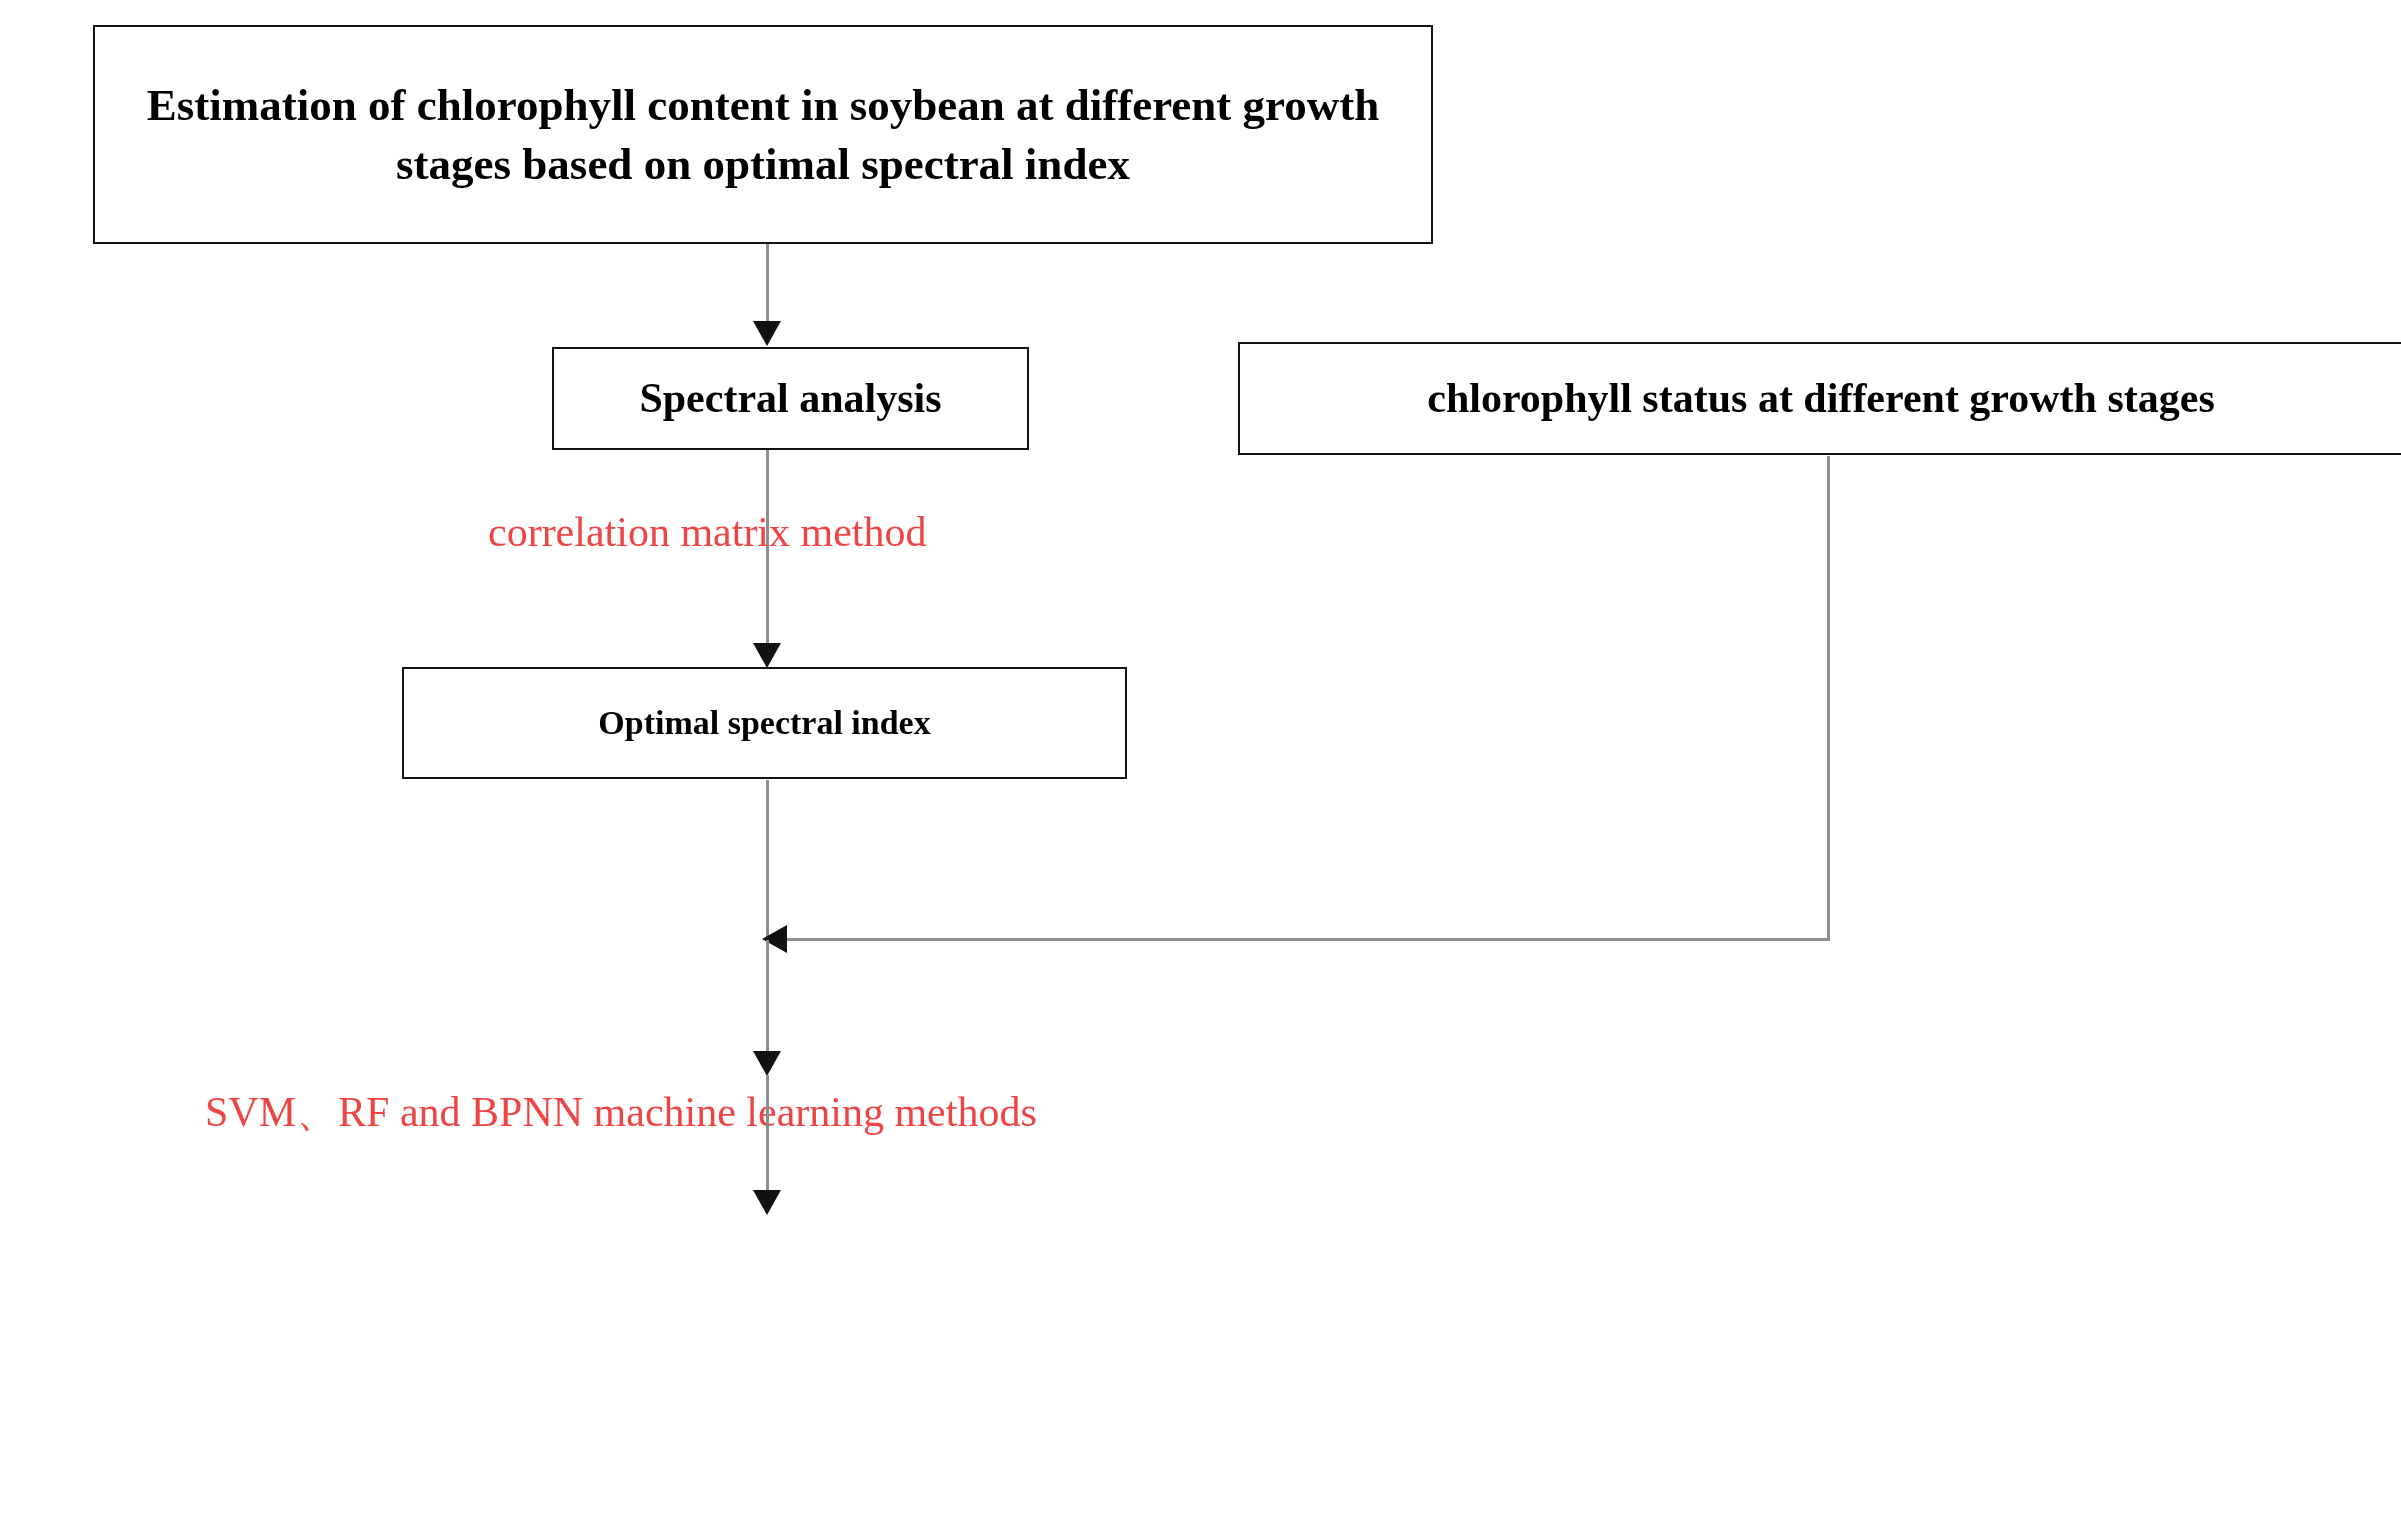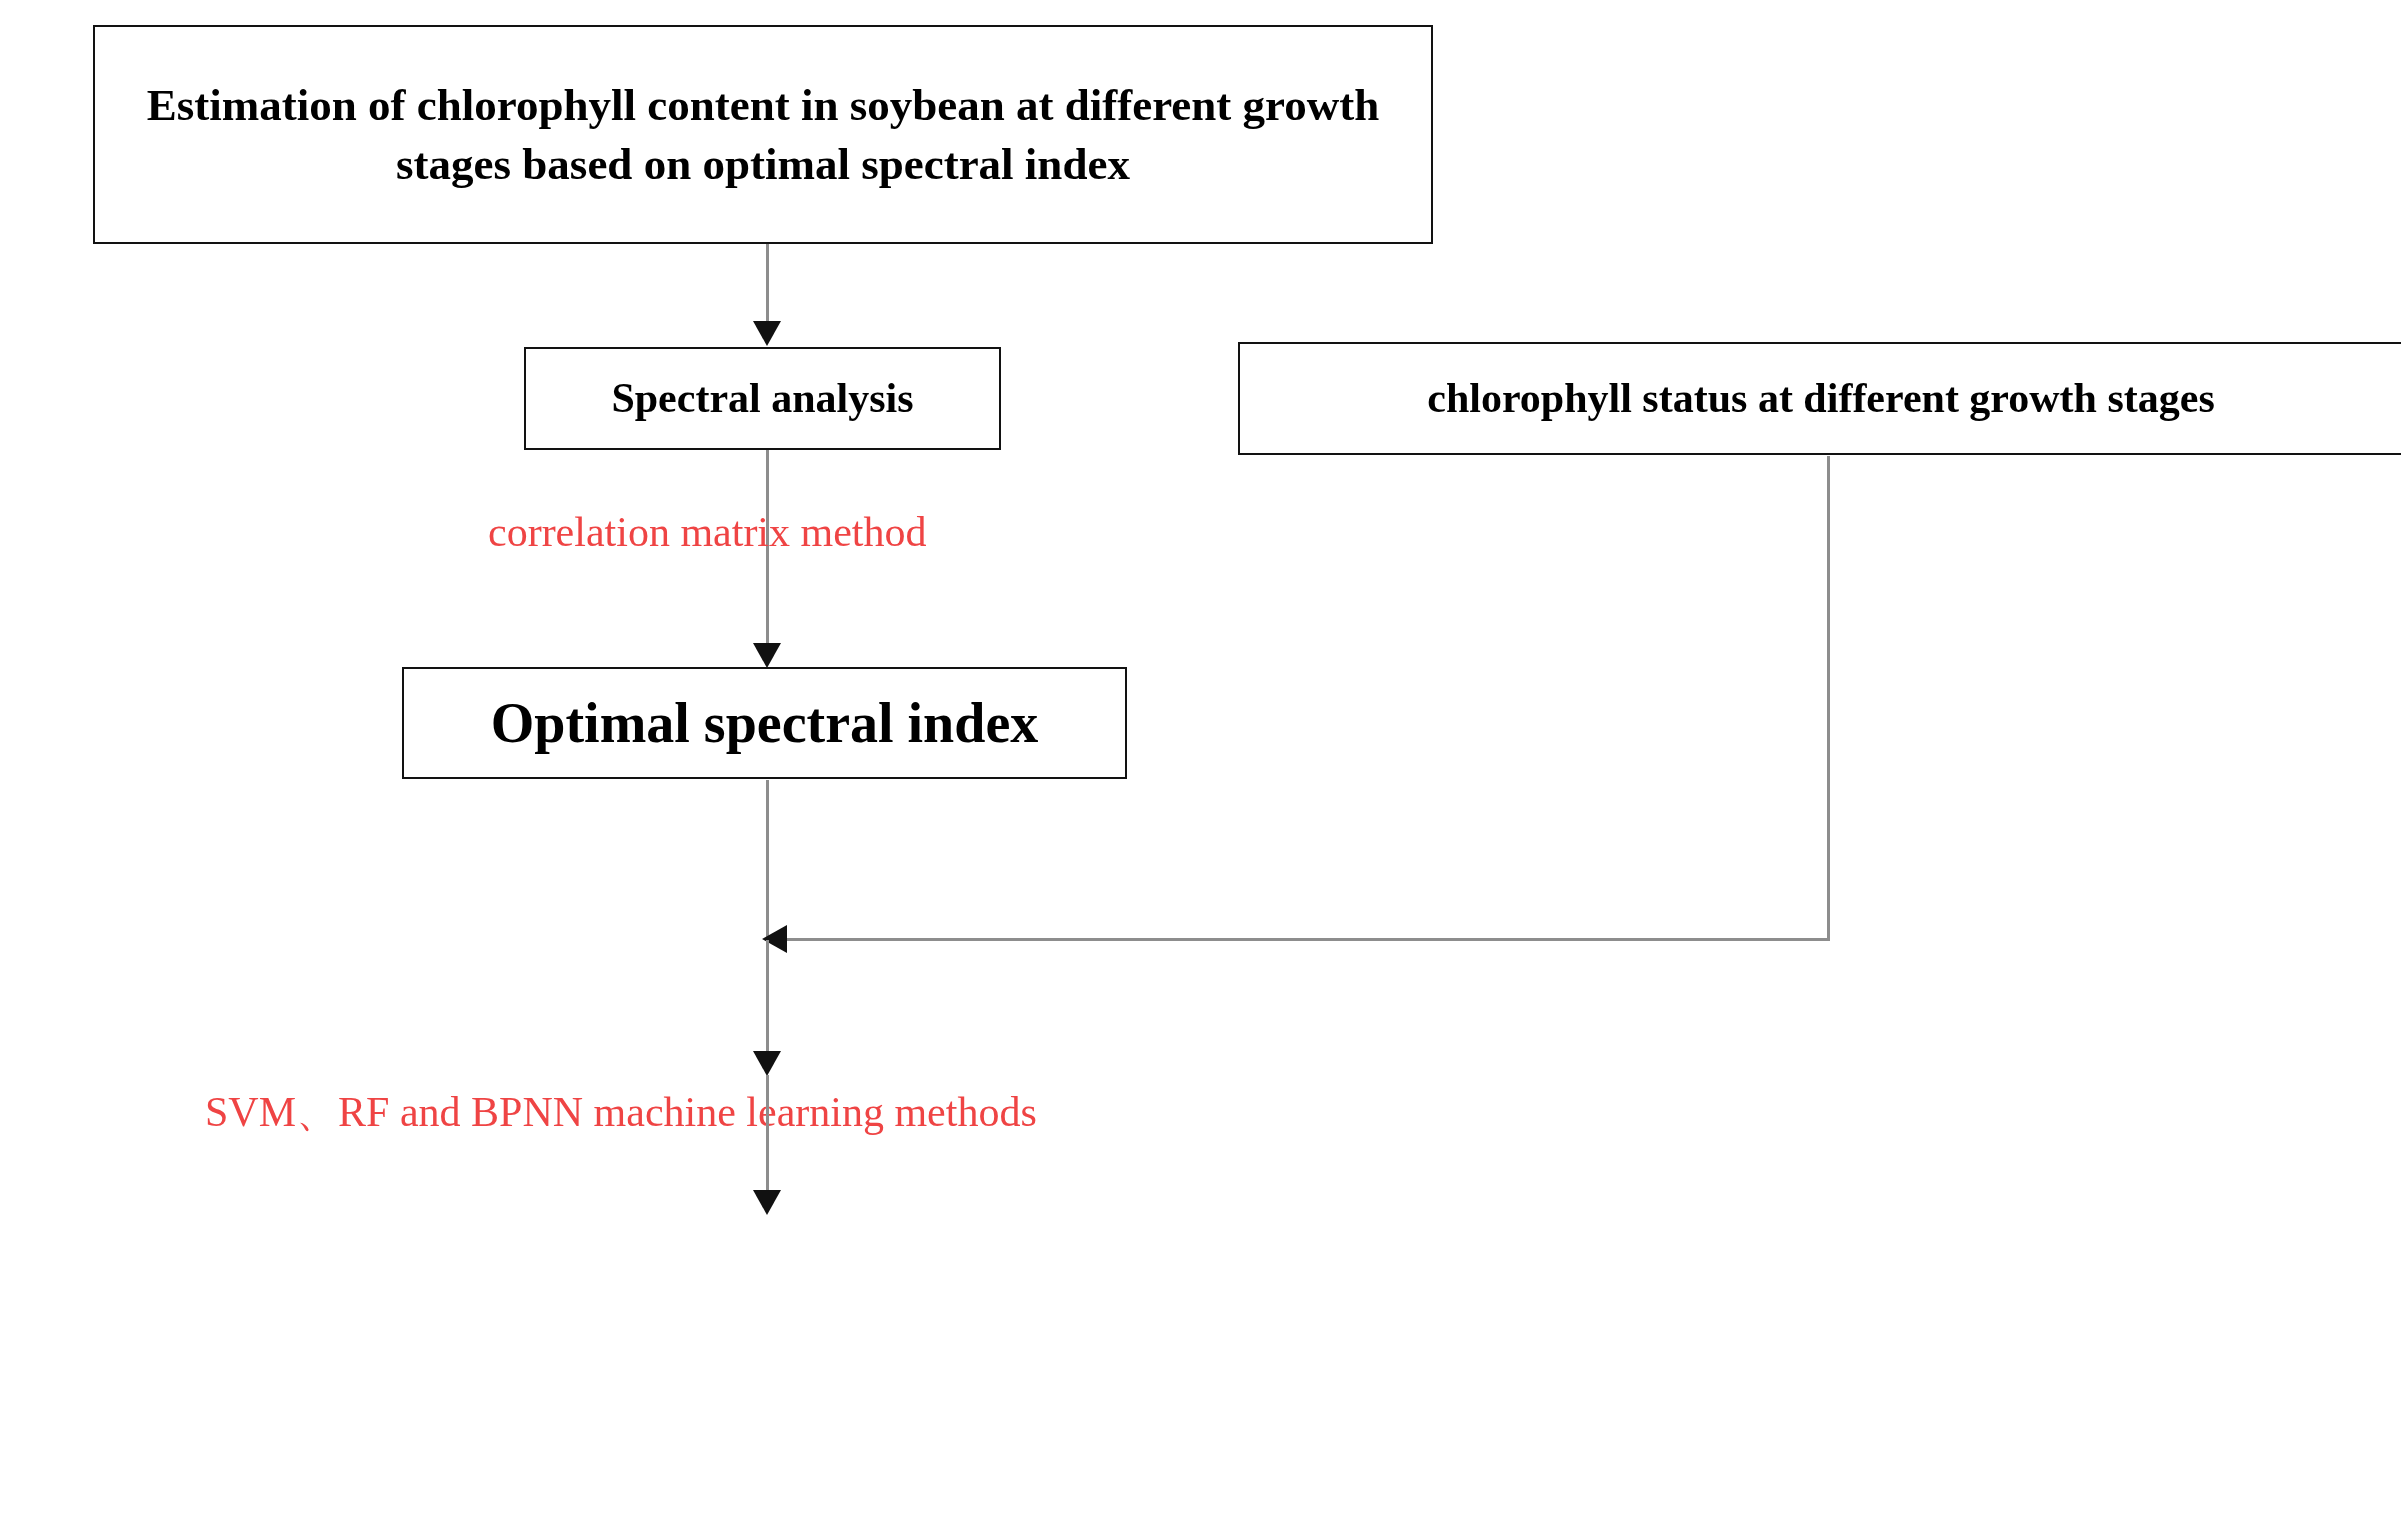--- a/index.html
+++ b/index.html
@@ -35,36 +35,36 @@
     font-weight: normal;
   }
   
   #box-title {
     left: 93px;  top: 25.4px;
     width: 1340px; height: 219px;
   }
   #box-title .txt { font-size: 45px; }
 
   #box-spectral {
-    left: 524px; top: 347px;
+    left: 552px; top: 347px;
     width: 477px; height: 103px;
   }
   #box-spectral .txt { font-size: 42px; }
 
   #box-chloro {
     left: 1238px; top: 342px;
     width: 1166px; height: 113px;
   }
   #box-chloro .txt { font-size: 42px; }
 
   #box-index {
     left: 402px; top: 667px;
     width: 725px; height: 112px;
   }
-  #box-index .txt { font-size: 56px; }
+  #box-index .txt { font-size: 34px; }
 
   #box-outcome {
     left: 25px; top: 1217px;
     width: 1477px; height: 279px;
   }
   #box-outcome .txt { font-size: 44px; }
 
   
   .vline {
     position: absolute;

